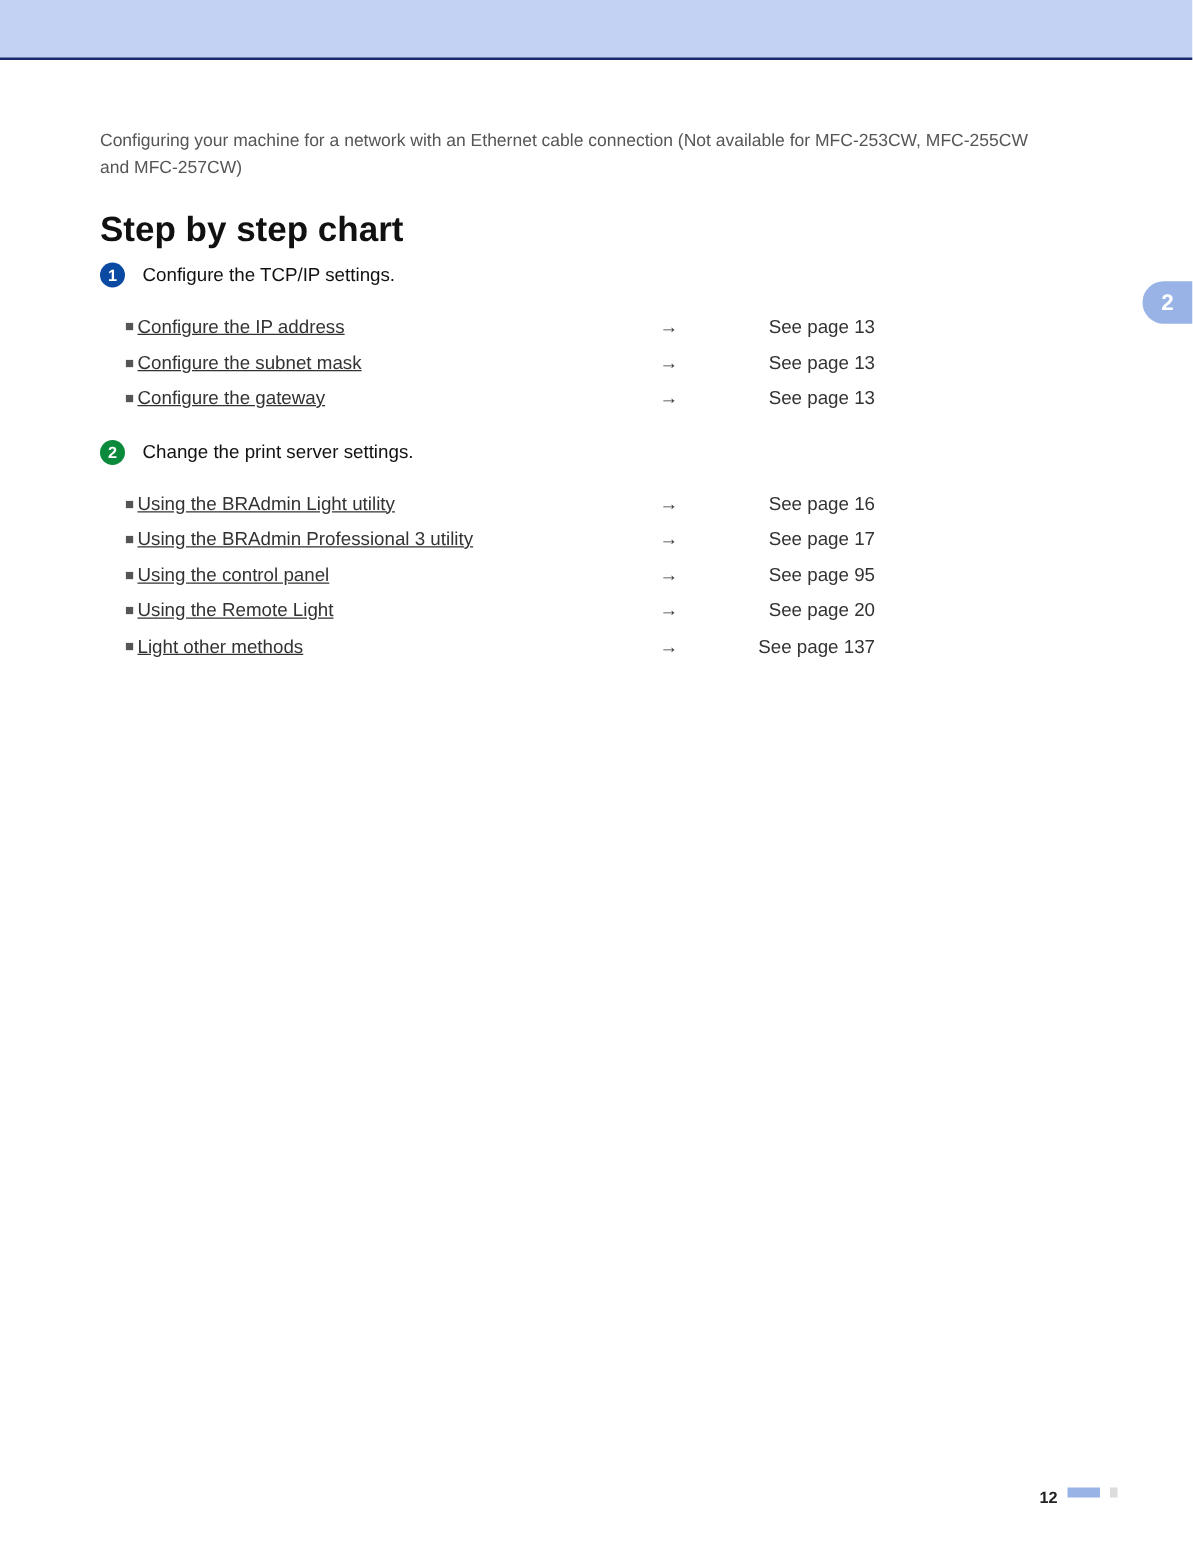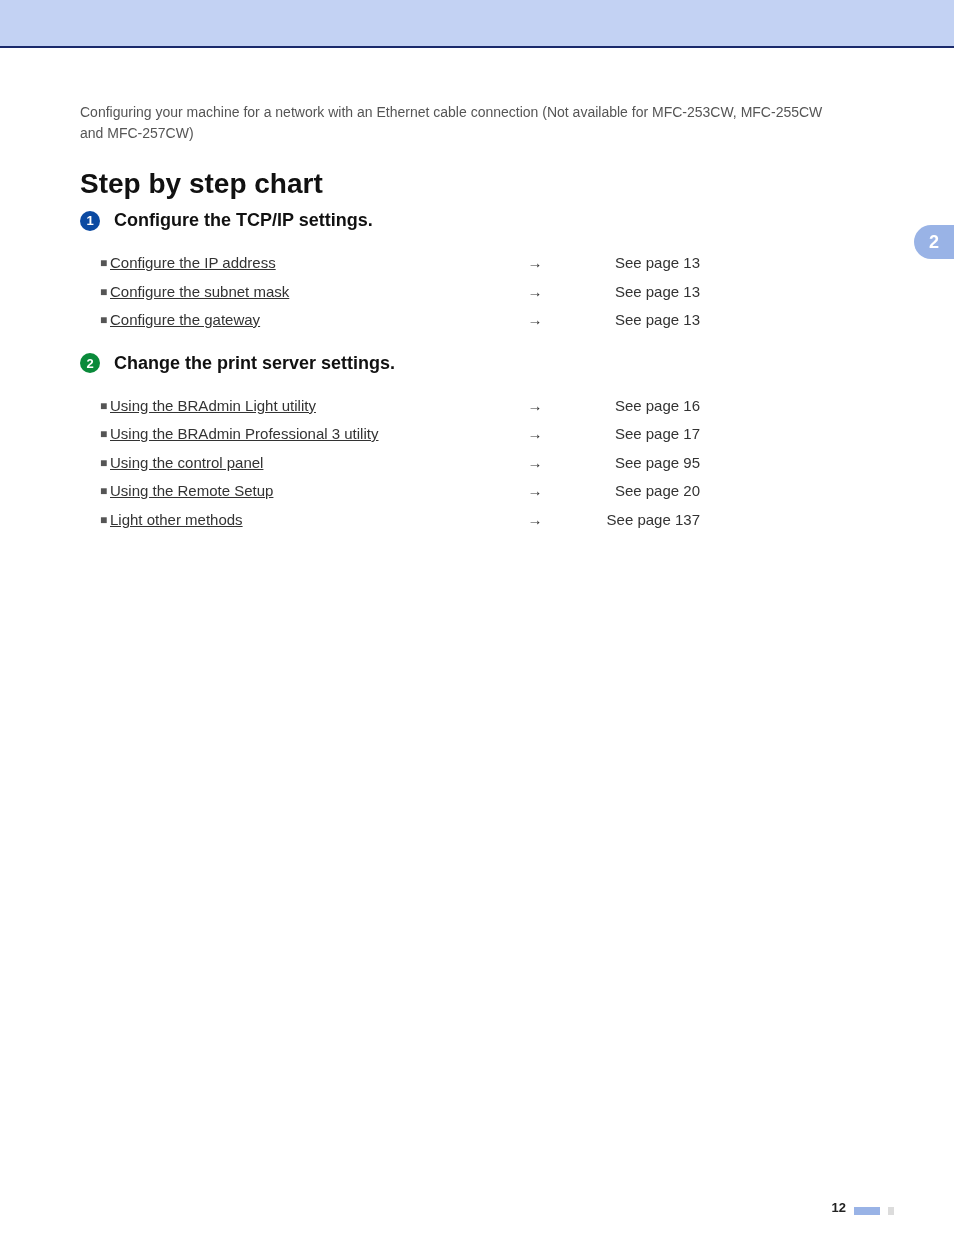--- a/index.html
+++ b/index.html
@@ -47,22 +47,22 @@
     color: #ffffff;
     font-size: 13px;
     font-weight: bold;
     display: inline-flex;
     align-items: center;
     justify-content: center;
     margin-right: 14px;
     flex: 0 0 20px;
   }
   .step-title {
-    font-size: 18px;
-    font-weight: bold;
+    font-size: 15px;
+    font-weight: normal;
     color: #111111;
   }
   .rows {
     margin-left: 20px;
     margin-bottom: 18px;
   }
   .row {
     display: flex;
     align-items: baseline;
     font-size: 15px;
@@ -101,24 +101,24 @@
     border-bottom-left-radius: 17px;
     display: flex;
     align-items: center;
     justify-content: center;
     color: #ffffff;
     font-weight: bold;
     font-size: 18px;
   }
   .footer {
     position: absolute;
-    bottom: 20px;
+    bottom: 30px;
     right: 60px;
     display: flex;
-    align-items: flex-end;
+    align-items: flex-start;
     gap: 8px;
   }
   .page-num {
     font-size: 13px;
     font-weight: bold;
     color: #222222;
   }
   .footer-bar {
     width: 26px;
     height: 8px;
@@ -188,21 +188,21 @@
       <span class="ref">See page 17</span>
     </div>
     <div class="row">
       <span class="bullet">■</span>
       <span class="label">Using the control panel</span>
       <span class="arrow">→</span>
       <span class="ref">See page 95</span>
     </div>
     <div class="row">
       <span class="bullet">■</span>
-      <span class="label">Using the Remote Setup</span>
+      <span class="label">Using the Remote Light</span>
       <span class="arrow">→</span>
       <span class="ref">See page 20</span>
     </div>
     <div class="row">
       <span class="bullet">■</span>
       <span class="label">Light other methods</span>
       <span class="arrow">→</span>
       <span class="ref">See page 137</span>
     </div>
   </div>

